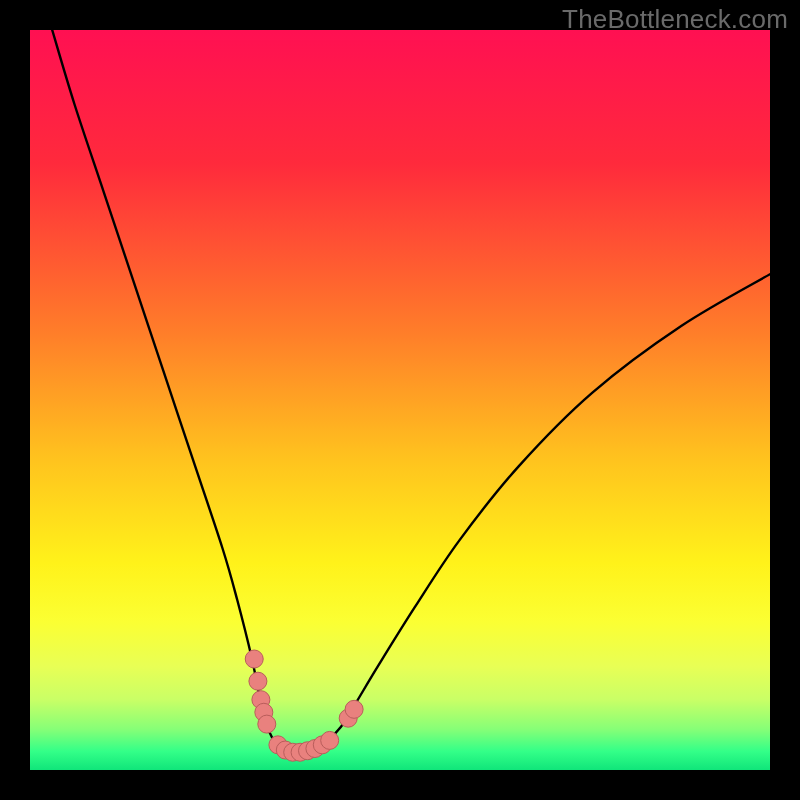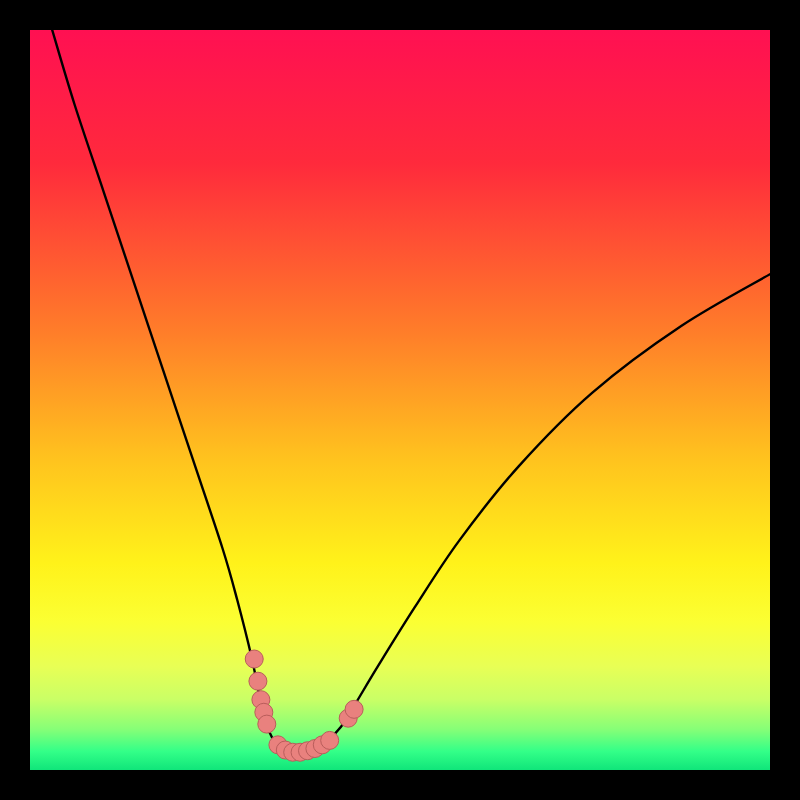--- a/index.html
+++ b/index.html
@@ -88,13 +88,14 @@
           <circle cx="270.10" cy="722.24" r="9" fill="#e9817e" stroke="#b95d5b" stroke-width="1"></circle>
           <circle cx="277.50" cy="720.76" r="9" fill="#e9817e" stroke="#b95d5b" stroke-width="1"></circle>
           <circle cx="284.90" cy="718.54" r="9" fill="#e9817e" stroke="#b95d5b" stroke-width="1"></circle>
           <circle cx="292.30" cy="714.84" r="9" fill="#e9817e" stroke="#b95d5b" stroke-width="1"></circle>
           <circle cx="299.70" cy="710.40" r="9" fill="#e9817e" stroke="#b95d5b" stroke-width="1"></circle>
           <circle cx="318.20" cy="688.20" r="9" fill="#e9817e" stroke="#b95d5b" stroke-width="1"></circle>
           <circle cx="324.12" cy="679.32" r="9" fill="#e9817e" stroke="#b95d5b" stroke-width="1"></circle>
         </g>
     </svg>
   </div>
+  <div class="watermark">TheBottleneck.com</div>
 </div>
 
 </body></html>

